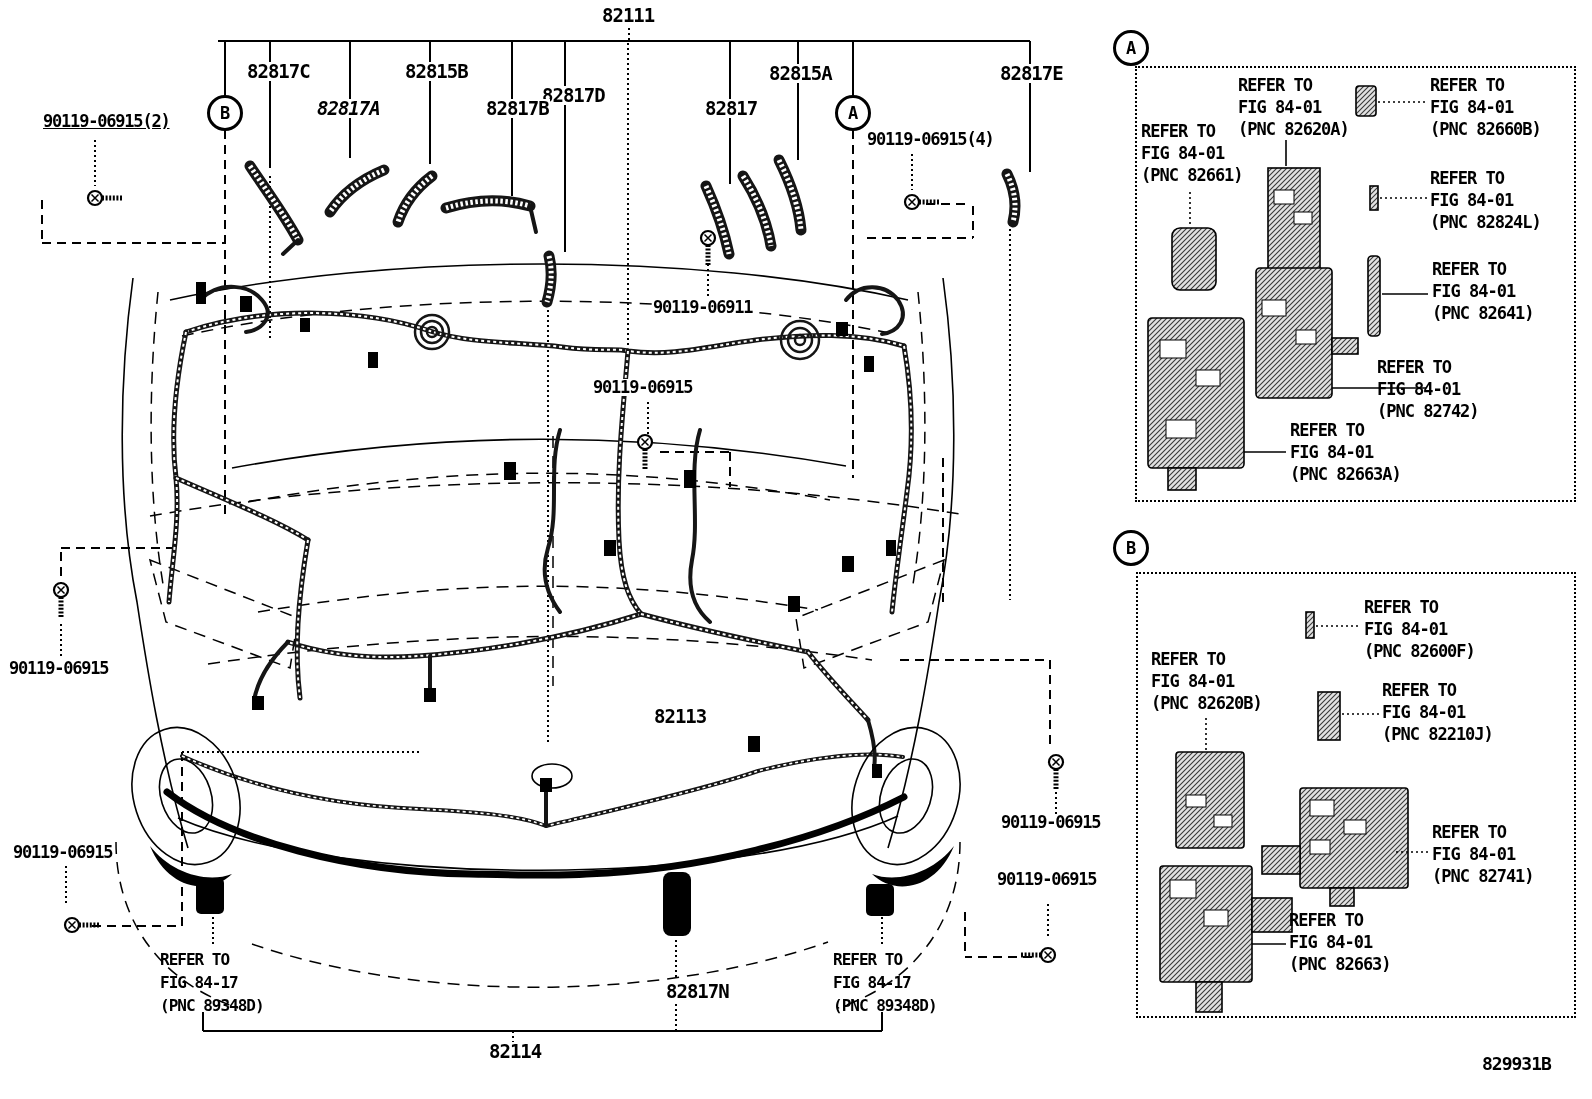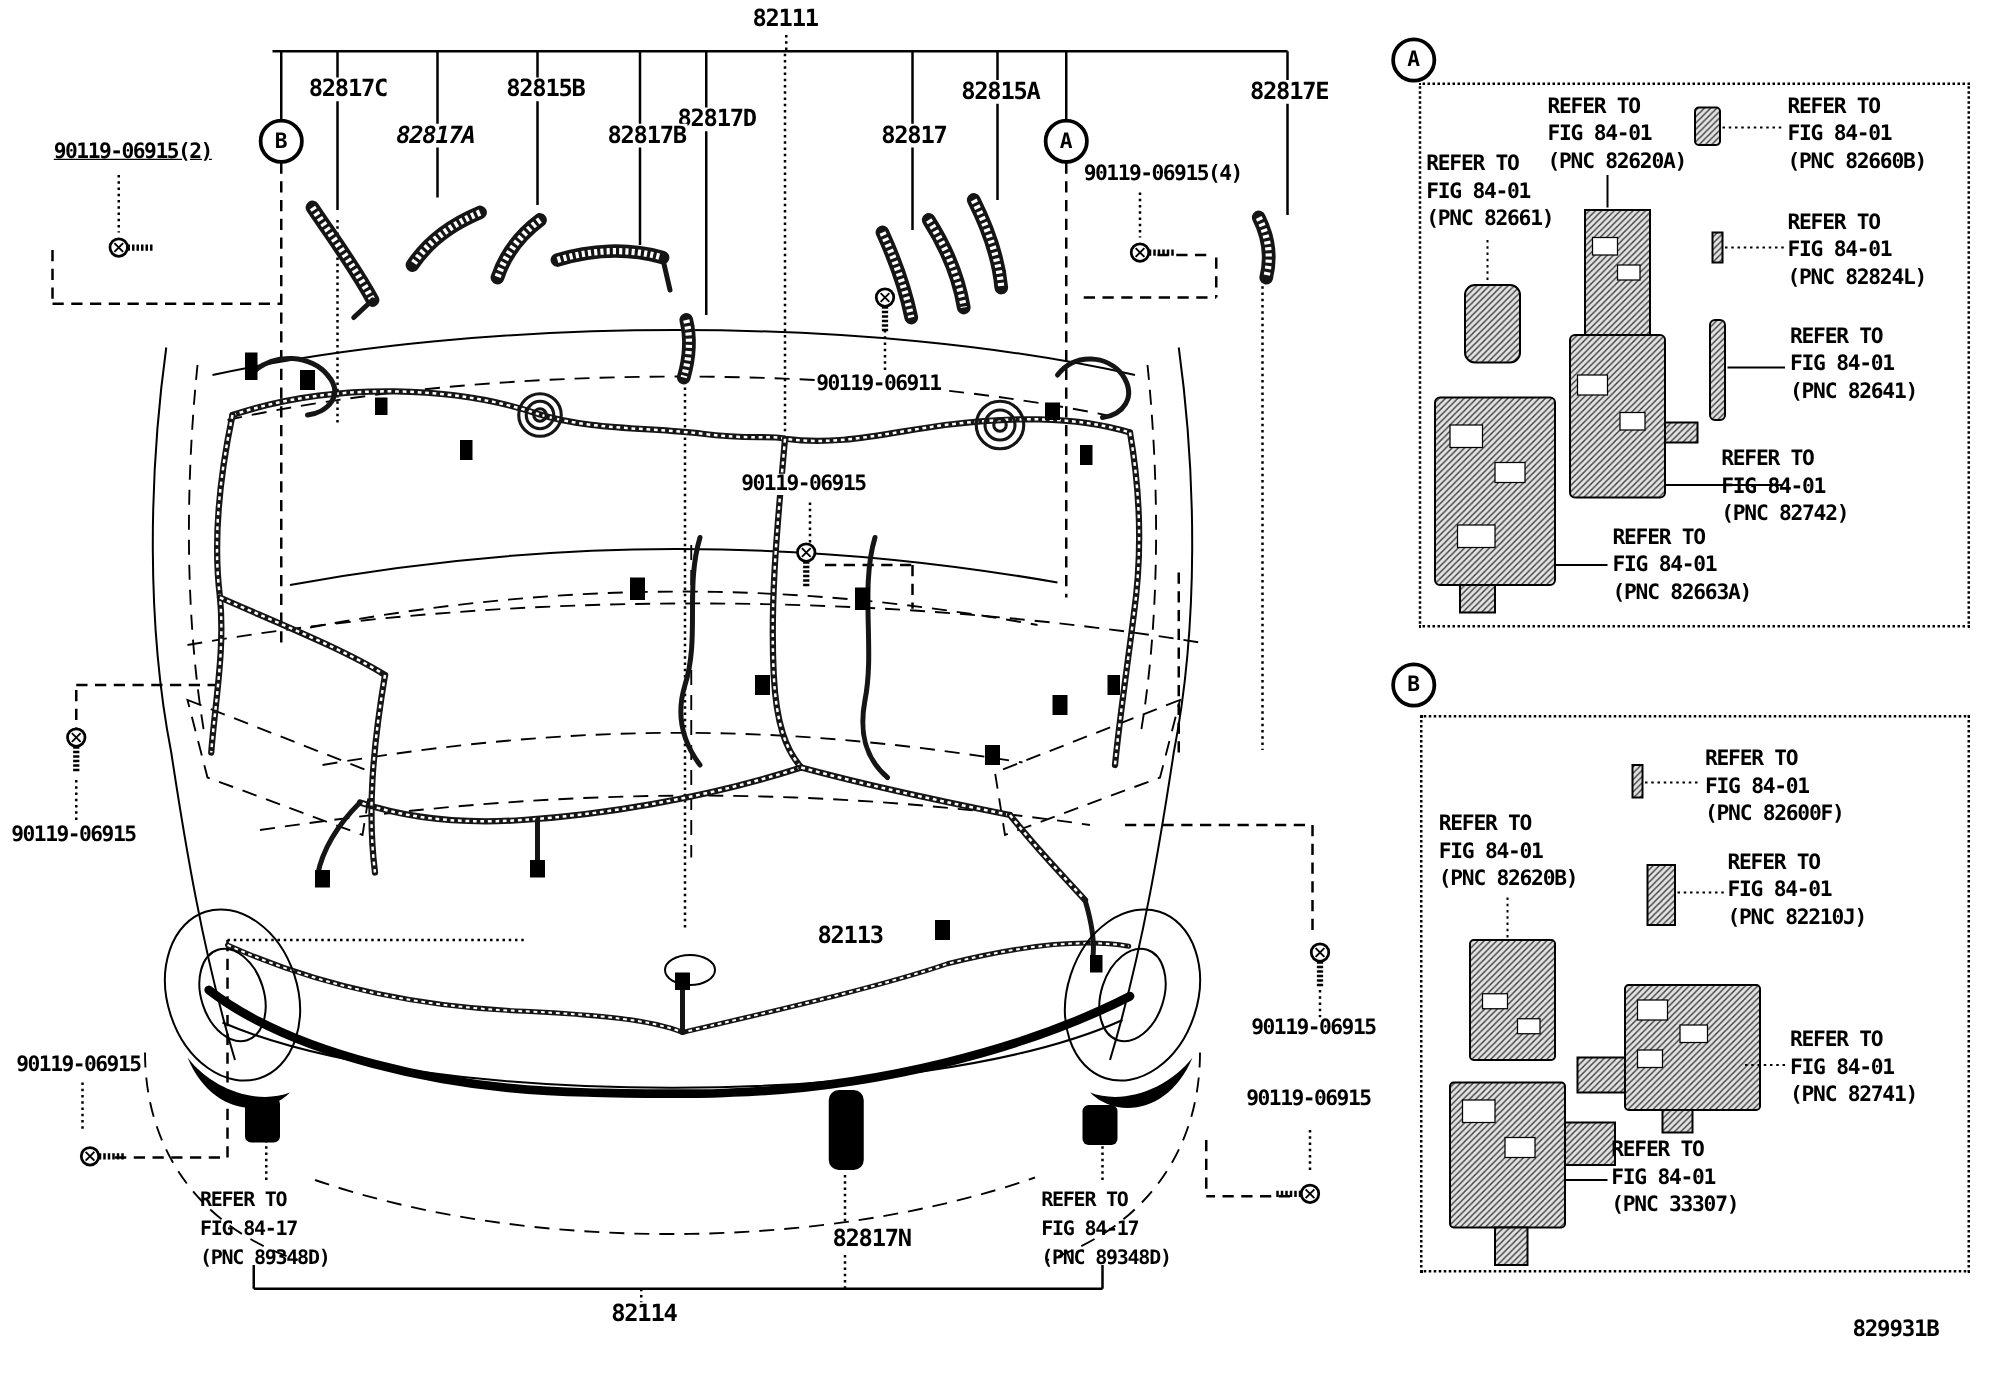--- a/index.html
+++ b/index.html
@@ -320,21 +320,21 @@
 
 <div class="lbl part" style="left:601px;top:6px;">82111</div>
 <div class="lbl part" style="left:246px;top:62px;">82817C</div>
 <div class="lbl part" style="left:404px;top:62px;">82815B</div>
 <div class="lbl part" style="left:541px;top:62px;margin-top:24px;">82817D</div>
 <div class="lbl part" style="left:768px;top:64px;">82815A</div>
 <div class="lbl part" style="left:999px;top:64px;">82817E</div>
 <div class="lbl part" style="left:316px;top:99px;font-style:italic;">82817A</div>
 <div class="lbl part" style="left:485px;top:99px;">82817B</div>
 <div class="lbl part" style="left:704px;top:99px;">82817</div>
-<div class="lbl part" style="left:653px;top:707px;margin-top:32px;">82113</div>
+<div class="lbl part" style="left:653px;top:707px;">82113</div>
 <div class="lbl part" style="left:644px;top:982px;margin-left:21px;">82817N</div>
 <div class="lbl part" style="left:488px;top:1042px;">82114</div>
 
 <div class="lbl fast" style="left:42px;top:113px;text-decoration:underline;">90119-06915(2)</div>
 <div class="lbl fast" style="left:866px;top:131px;">90119-06915(4)</div>
 <div class="lbl fast" style="left:652px;top:299px;">90119-06911</div>
 <div class="lbl fast" style="left:592px;top:379px;">90119-06915</div>
 <div class="lbl fast" style="left:8px;top:660px;">90119-06915</div>
 <div class="lbl fast" style="left:12px;top:844px;">90119-06915</div>
 <div class="lbl fast" style="left:1000px;top:814px;">90119-06915</div>
@@ -403,18 +403,18 @@
   <div>(PNC 82210J)</div>
 </div>
 <div class="refblock" style="left:1432px;top:821px;">
   <div>REFER TO</div>
   <div>FIG 84-01</div>
   <div>(PNC 82741)</div>
 </div>
 <div class="refblock" style="left:1289px;top:909px;">
   <div>REFER TO</div>
   <div>FIG 84-01</div>
-  <div>(PNC 33307)</div>
+  <div>(PNC 82663)</div>
 </div>
 
 <div class="lbl docid" style="left:1481px;top:1055px;">829931B</div>
 
 </div>
 
 </body></html>

